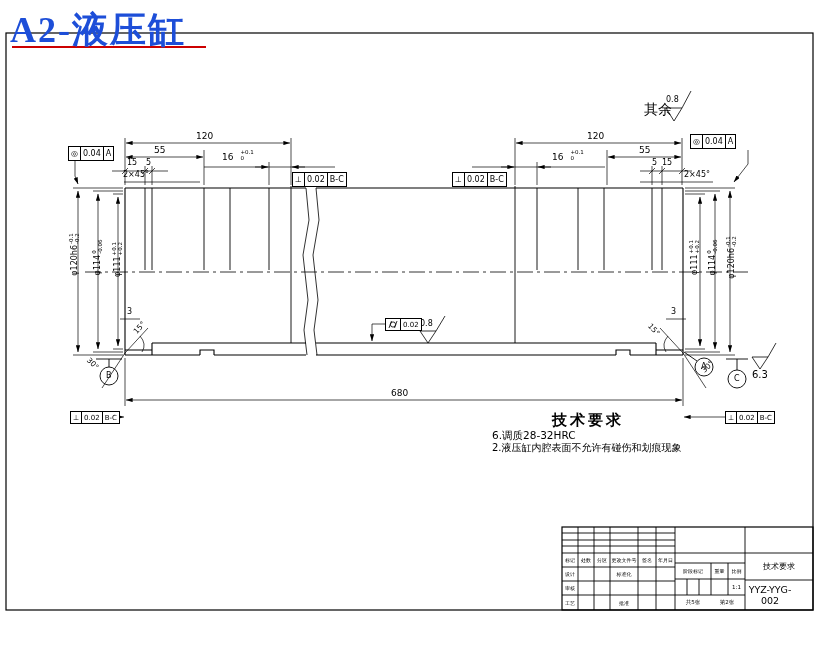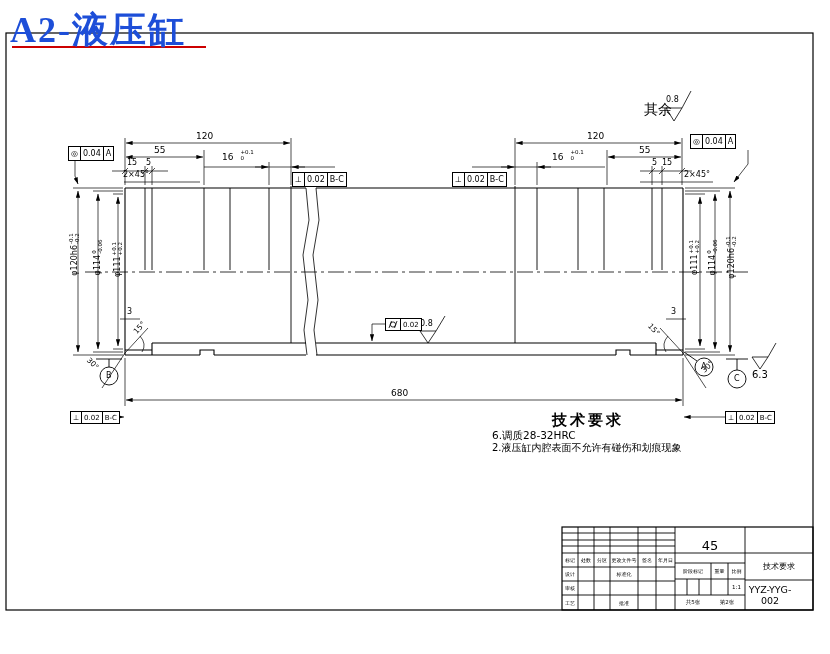--- a/index.html
+++ b/index.html
@@ -282,21 +282,20 @@
 </div>
 
 <div class="t dim8" style="left:106px;top:372px">B</div>
 <div class="t dim8" style="left:701px;top:363px">A</div>
 <div class="t dim8" style="left:734px;top:375px">C</div>
 
 <div class="t tech-h" style="left:552px;top:413px">技术要求</div>
 <div class="t tech-i1" style="left:492px;top:430px">6.调质28-32HRC</div>
 <div class="t tech-i2" style="left:492px;top:443px">2.液压缸内腔表面不允许有碰伤和划痕现象</div>
 
-<div class="tb" style="left:675px;top:527px;width:70px;height:36px;font-size:13px">45</div>
 <div class="tb" style="left:746px;top:553px;width:66px;height:27px;font-size:8px">技术要求</div>
 <div class="tb" style="left:746px;top:580px;width:48px;height:29px;font-size:9.5px">YYZ-YYG-002</div>
 
 <div class="tb tb5" style="left:562px;top:553px;width:16px;height:14px">标记</div>
 <div class="tb tb5" style="left:578px;top:553px;width:16px;height:14px">处数</div>
 <div class="tb tb5" style="left:594px;top:553px;width:16px;height:14px">分区</div>
 <div class="tb tb5" style="left:610px;top:553px;width:28px;height:14px">更改文件号</div>
 <div class="tb tb5" style="left:638px;top:553px;width:18px;height:14px">签名</div>
 <div class="tb tb5" style="left:656px;top:553px;width:19px;height:14px">年月日</div>
 <div class="tb tb5" style="left:562px;top:567px;width:16px;height:14px">设计</div>

